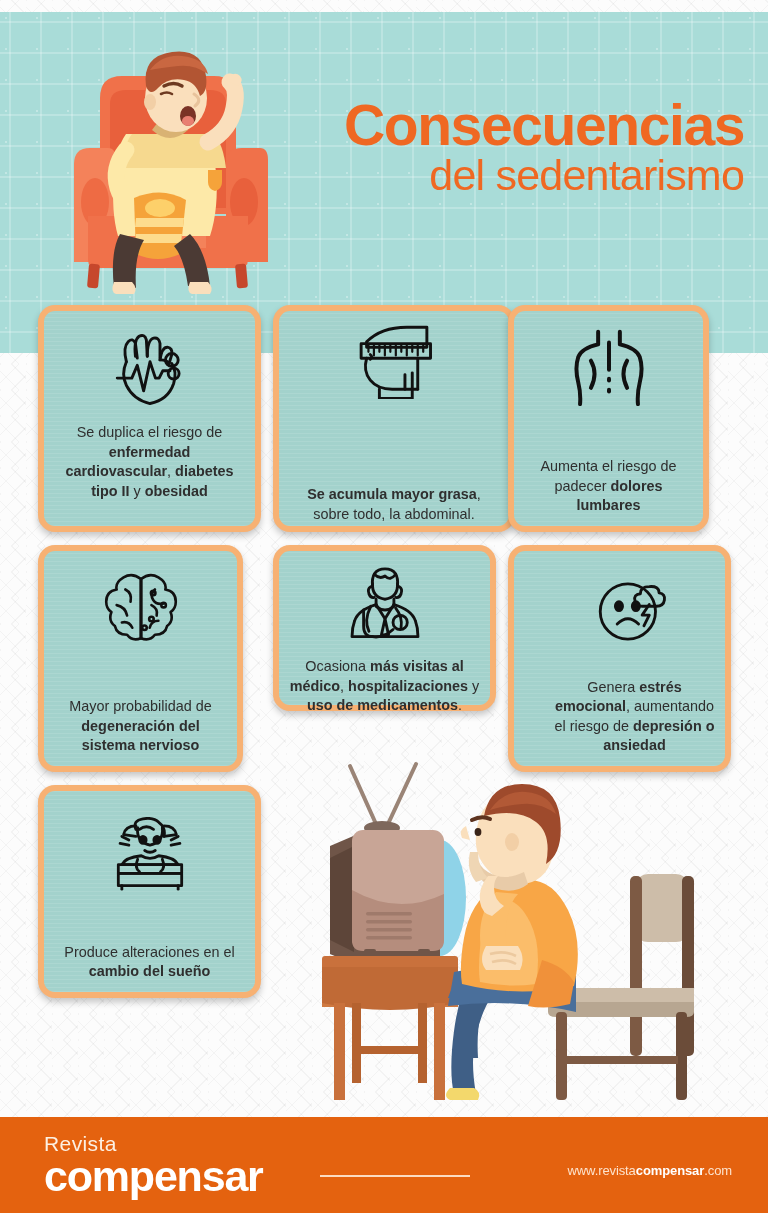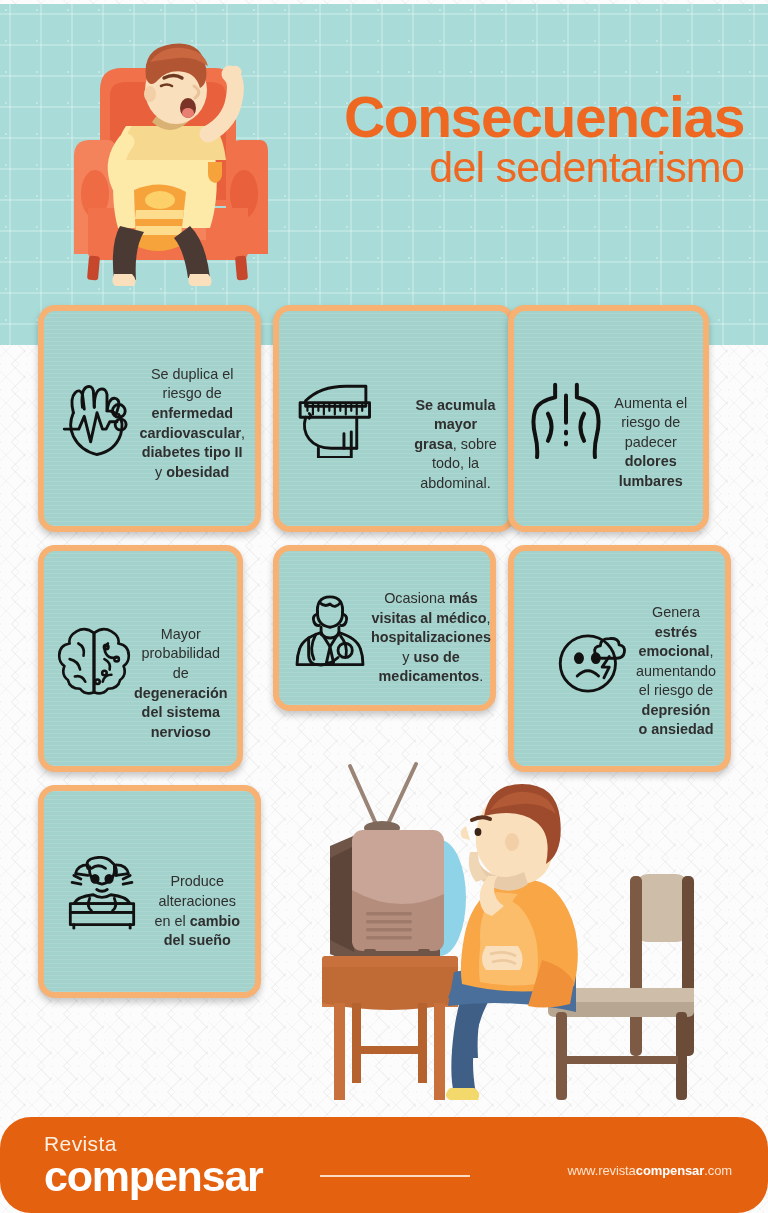--- a/index.html
+++ b/index.html
@@ -19,21 +19,21 @@
     position:absolute;left:0;top:0;width:768px;height:1213px;
     background-color:#fcfcfc;
     background-image:
       repeating-linear-gradient(135deg, rgba(0,0,0,0.035) 0 1px, rgba(0,0,0,0) 1px 13px),
       repeating-linear-gradient(45deg, rgba(0,0,0,0.035) 0 1px, rgba(0,0,0,0) 1px 13px);
     background-size:26px 26px;
     z-index:0;
   }
   
   .header{
-    position:absolute;left:0;top:4px;width:768px;height:341px;
+    position:absolute;left:0;top:12px;width:768px;height:341px;
     background-color:#a9dcd8;
     overflow:hidden;z-index:2;
   }
   .header-pattern{
     position:absolute;inset:0;
     background-image:
       radial-gradient(circle at 6px 6px, rgba(255,255,255,0.30) 0.9px, rgba(255,255,255,0) 1.2px),
       linear-gradient(to right, rgba(255,255,255,0.22) 0 2px, rgba(255,255,255,0) 2px),
       linear-gradient(to bottom, rgba(255,255,255,0.22) 0 2px, rgba(255,255,255,0) 2px);
     background-size:31px 31px, 31px 31px, 31px 31px;
@@ -55,21 +55,21 @@
   .hero-illo{position:absolute;left:58px;top:18px;width:220px;height:272px;}
   
   .cards{position:absolute;left:0;top:0;width:768px;height:1213px;z-index:6;}
   .card{
     position:absolute;
     background:#a3d2cc;
     border:6px solid #f7b173;
     border-radius:17px;
     box-sizing:border-box;
     box-shadow:0 4px 7px rgba(0,0,0,0.22);
-    display:flex;flex-direction:row;align-items:center;
+    display:flex;flex-direction:column;align-items:center;
     padding:12px 10px 10px 10px;
   }
   .card::after{
     content:"";position:absolute;inset:0;border-radius:11px;pointer-events:none;
     background-image:
       repeating-linear-gradient(0deg, rgba(255,255,255,0.10) 0 1px, rgba(255,255,255,0) 1px 4px);
   }
   .card-icon{
     position:relative;z-index:2;
     display:flex;align-items:center;justify-content:center;
@@ -99,21 +99,21 @@
   .c5 .card-text{margin-top:18px;}
   .c6 .card-icon{height:100px;}
   .c6 .card-text{margin-top:24px;}
   .c7 .card-icon{height:104px;}
   .c7 .card-text{margin-top:38px;}
   
   .bottom-illo{position:absolute;left:290px;top:760px;width:478px;height:340px;z-index:4;}
   
   .footer{
     position:absolute;left:0;bottom:0;width:768px;height:96px;
-    background:#e4620f;z-index:8;overflow:hidden;border-radius:31px;
+    background:#e4620f;z-index:8;overflow:hidden;
   }
   .footer-logo{position:absolute;left:44px;top:16px;color:#ffffff;}
   .logo-top{
     display:block;font-size:21px;font-weight:normal;letter-spacing:0.4px;
     line-height:1;margin-bottom:1px;color:#fdf0e2;
   }
   .logo-main{
     display:block;font-size:43px;font-weight:bold;letter-spacing:-1.2px;
     line-height:1;color:#ffffff;
   }

